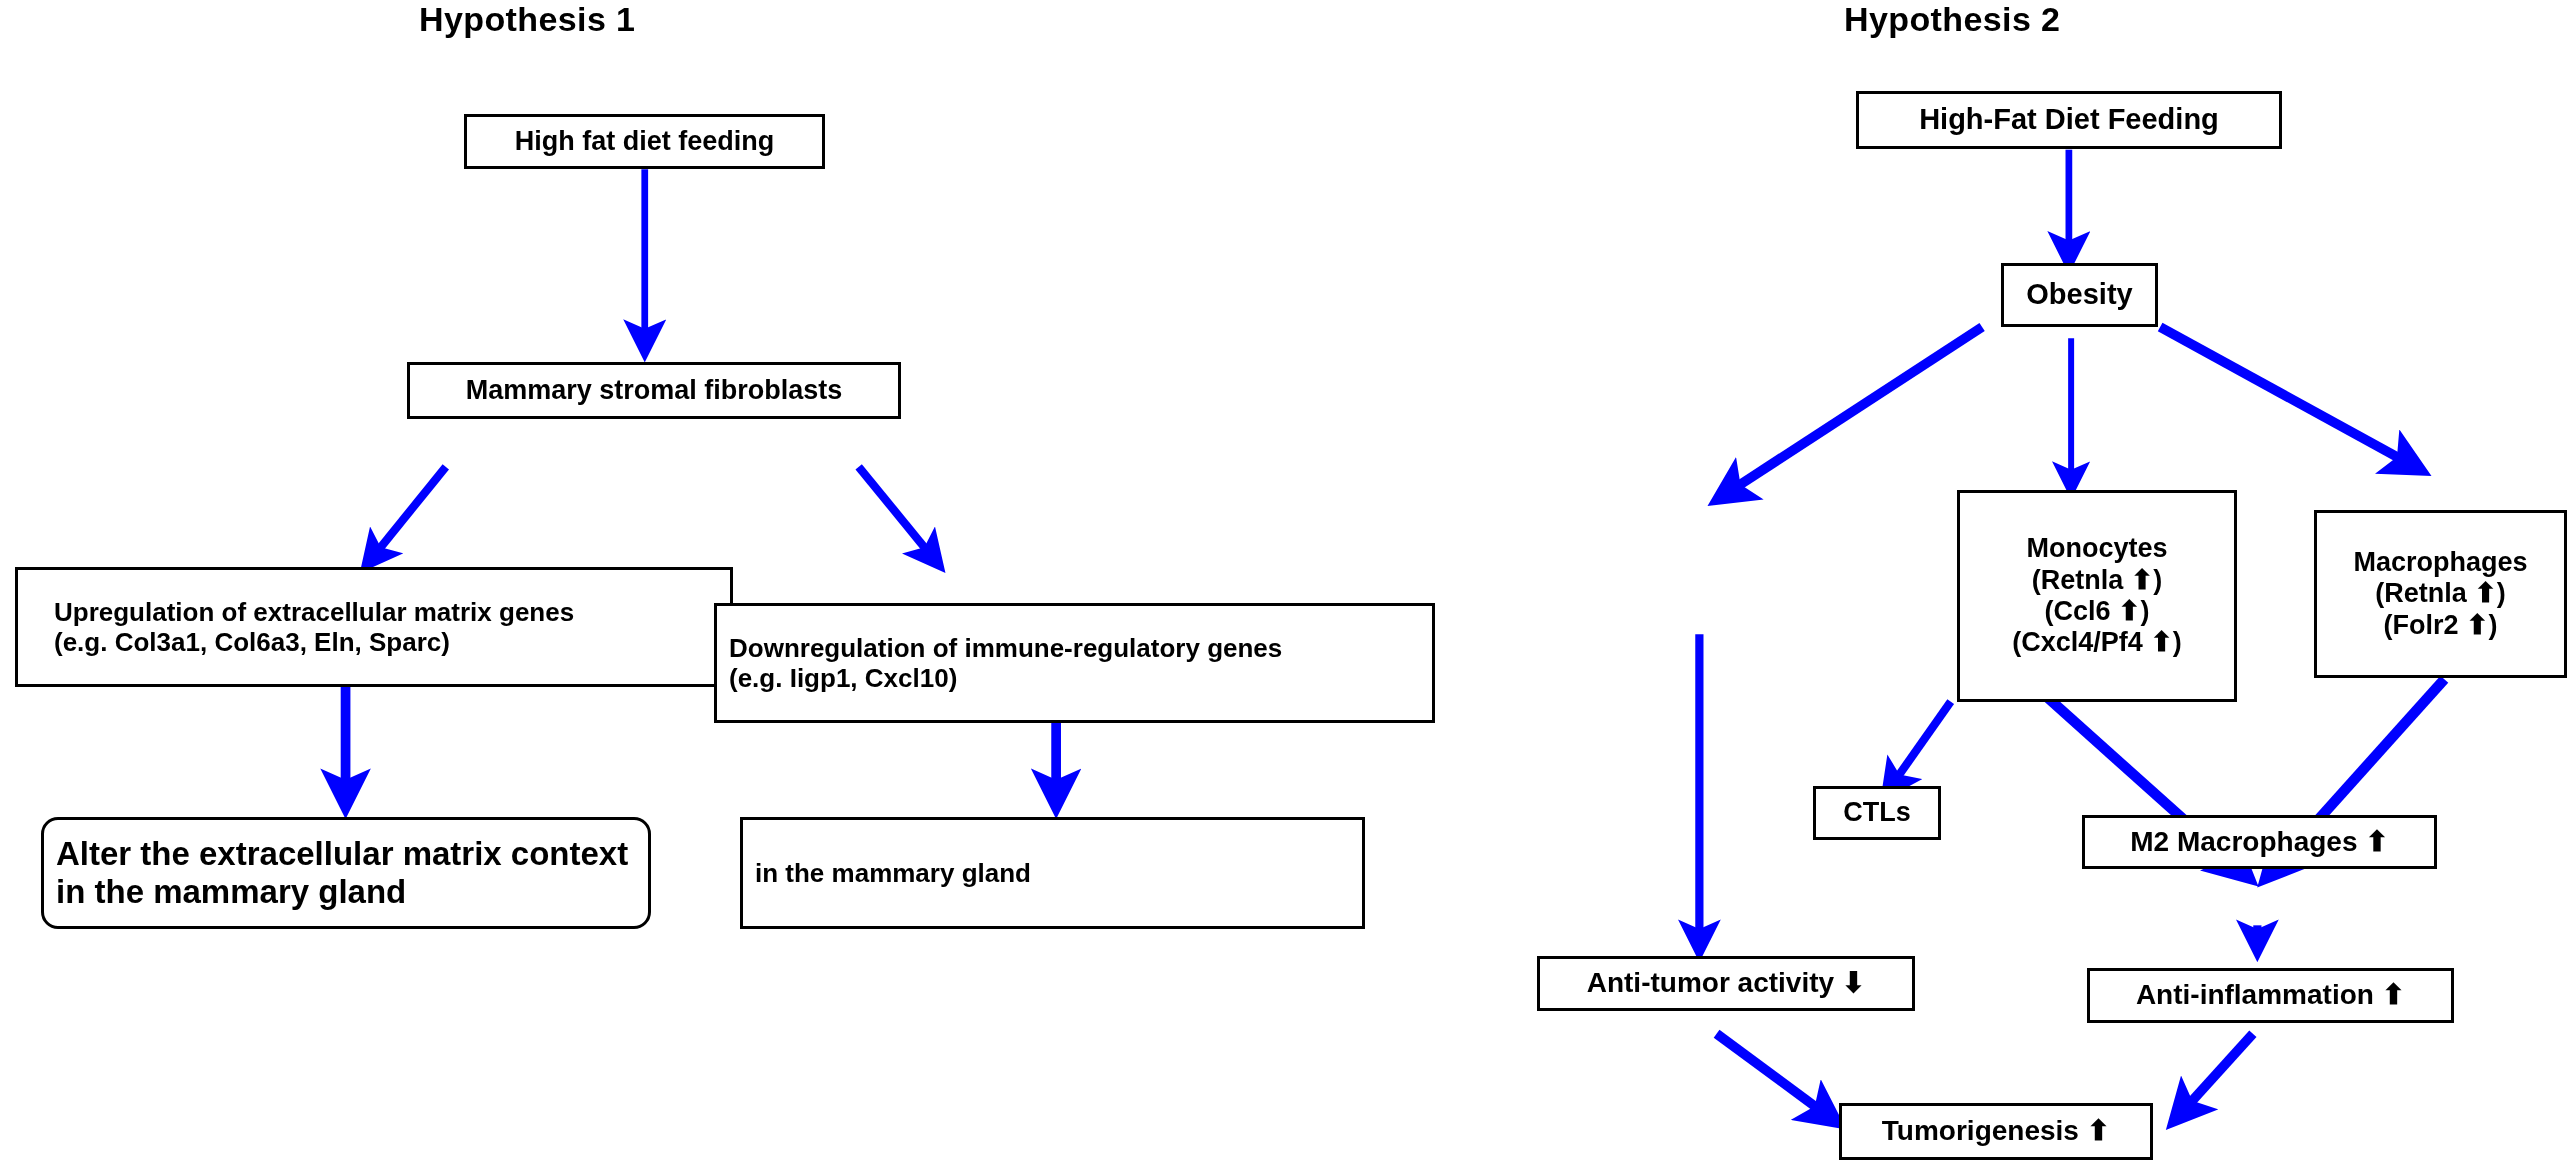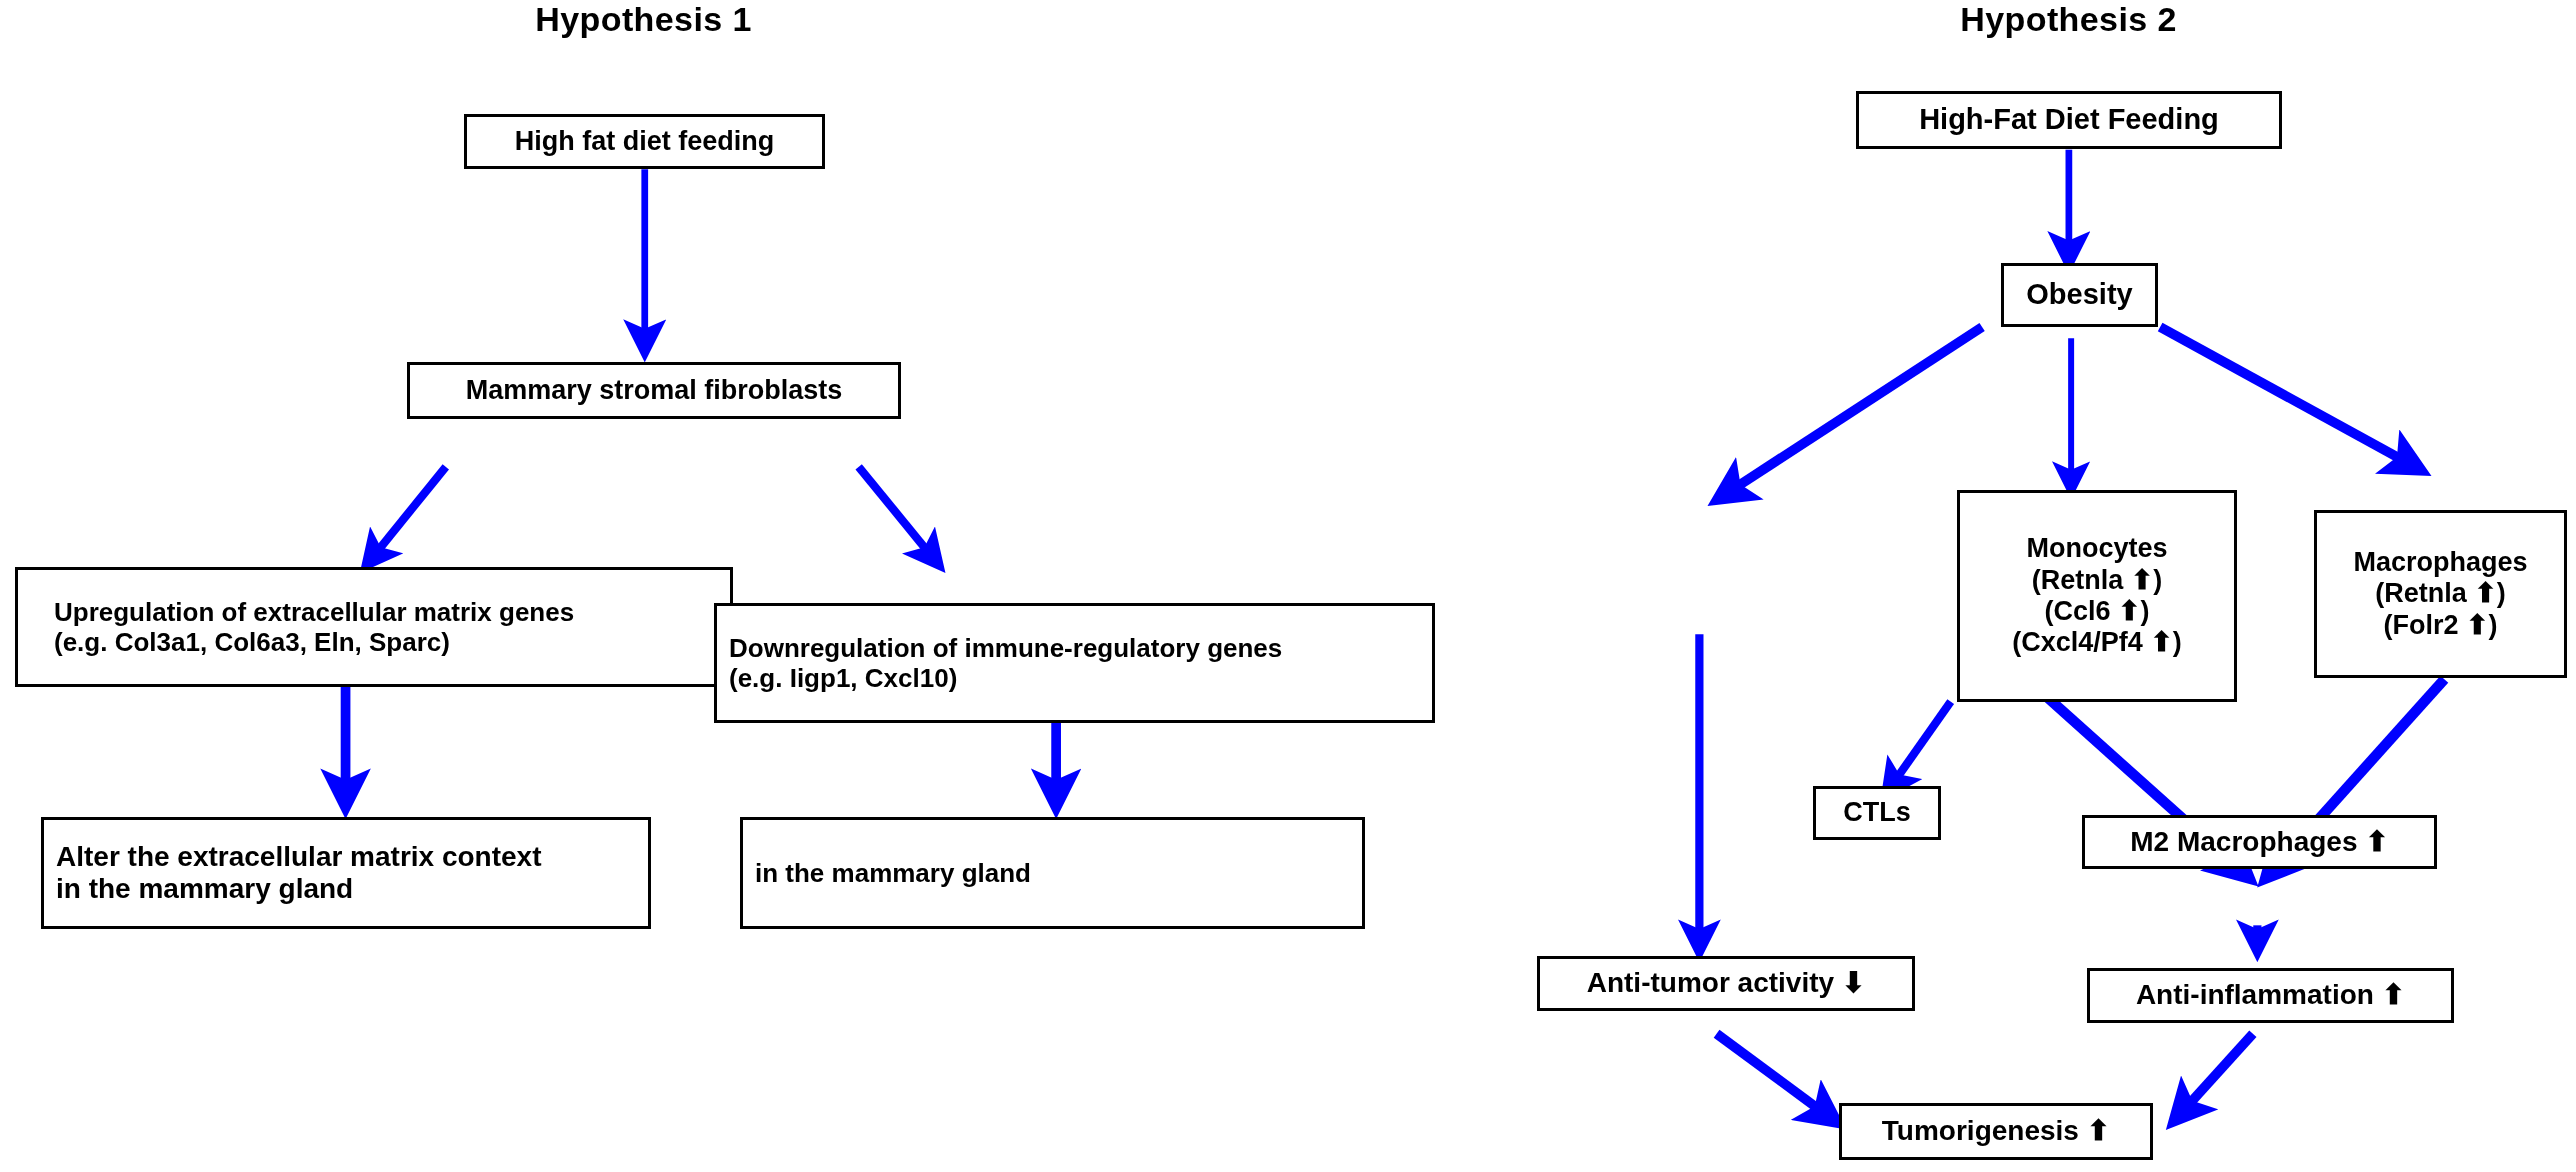--- a/index.html
+++ b/index.html
@@ -21,21 +21,21 @@
     top: 0;
     width: 2576px;
     height: 1173px;
     pointer-events: none;
   }
   .panel-title {
     position: absolute;
     font-weight: bold;
     color: #000000;
     white-space: nowrap;
-    text-align: center;
+    text-align: left;
     letter-spacing: 0.4px;
   }
   .node {
     position: absolute;
     box-sizing: border-box;
     border: 3px solid #000000;
     background: #ffffff;
     color: #000000;
     font-weight: bold;
     display: flex;
@@ -112,21 +112,21 @@
   <div class="node left-align" style="left:15px; top:567px; width:718px; height:120px; font-size:26px;padding-left:36px;">
     <span class="line">Upregulation of extracellular matrix genes</span>
     <span class="line">(e.g. Col3a1, Col6a3, Eln, Sparc)</span>
   </div>
 
   <div class="node left-align" style="left:714px; top:567px; width:721px; height:120px; font-size:26px;margin-top:36px;">
     <span class="line">Downregulation of immune-regulatory genes</span>
     <span class="line">(e.g. Iigp1, Cxcl10)</span>
   </div>
 
-  <div class="node left-align" style="left:41px; top:817px; width:610px; height:112px; font-size:28px;">
+  <div class="node left-align" style="left:41px; top:817px; width:610px; height:112px; font-size:33px;border-radius:17px;">
     <span class="line">Alter the extracellular matrix context</span>
     <span class="line">in the mammary gland</span>
   </div>
 
   <div class="node left-align" style="left:740px; top:817px; width:625px; height:112px; font-size:26px;">
     <span class="line">in the mammary gland</span>
   </div>
 
   <div class="panel-title" style="left:1844px; top:0px; width:449px; font-size:34px;">Hypothesis 2</div>
 

